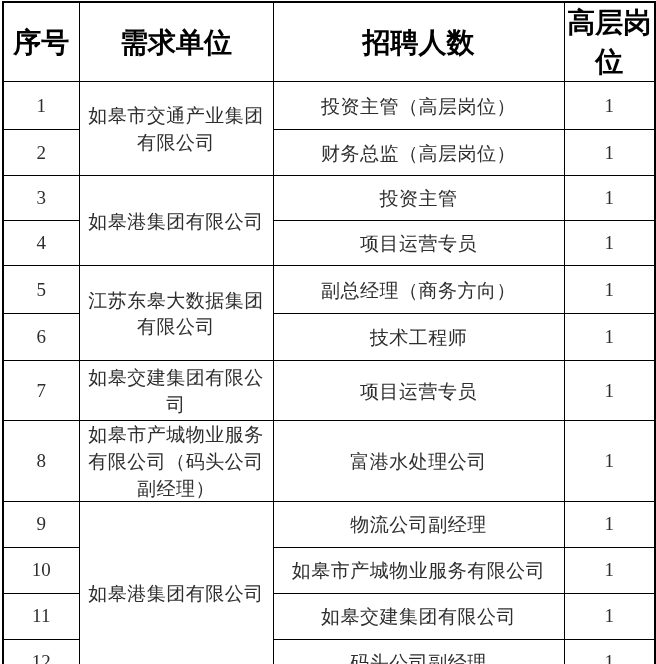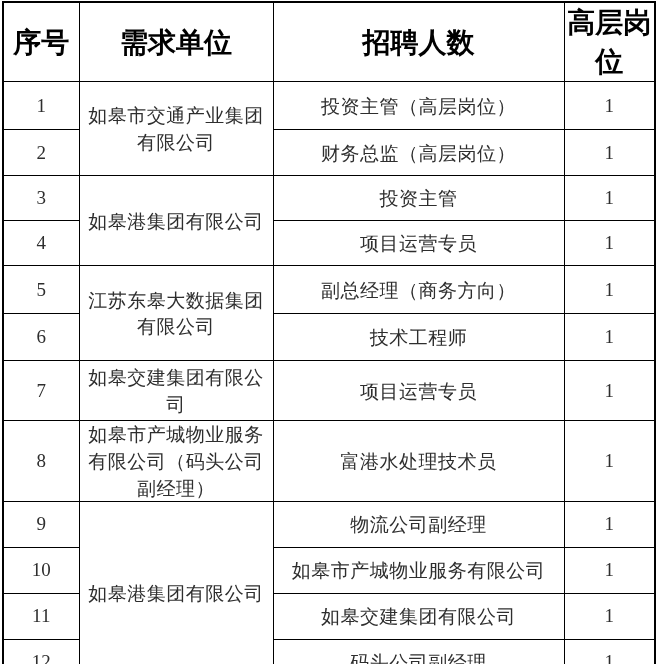--- a/index.html
+++ b/index.html
@@ -102,21 +102,21 @@
     </tr>
     <tr style="height:60px">
       <td class="c-no">7</td>
       <td class="c-unit">如皋交建集团有限公司</td>
       <td class="c-pos">项目运营专员</td>
       <td class="c-count">1</td>
     </tr>
     <tr style="height:78px">
       <td class="c-no">8</td>
       <td class="c-unit">如皋市产城物业服务有限公司（码头公司副经理）</td>
-      <td class="c-pos">富港水处理技术员</td>
+      <td class="c-pos">富港水处理公司</td>
       <td class="c-count">1</td>
     </tr>
     <tr style="height:46px">
       <td class="c-no">9</td>
       <td class="c-unit" rowspan="4">如皋港集团有限公司</td>
       <td class="c-pos">物流公司副经理</td>
       <td class="c-count">1</td>
     </tr>
     <tr style="height:46px">
       <td class="c-no">10</td>

